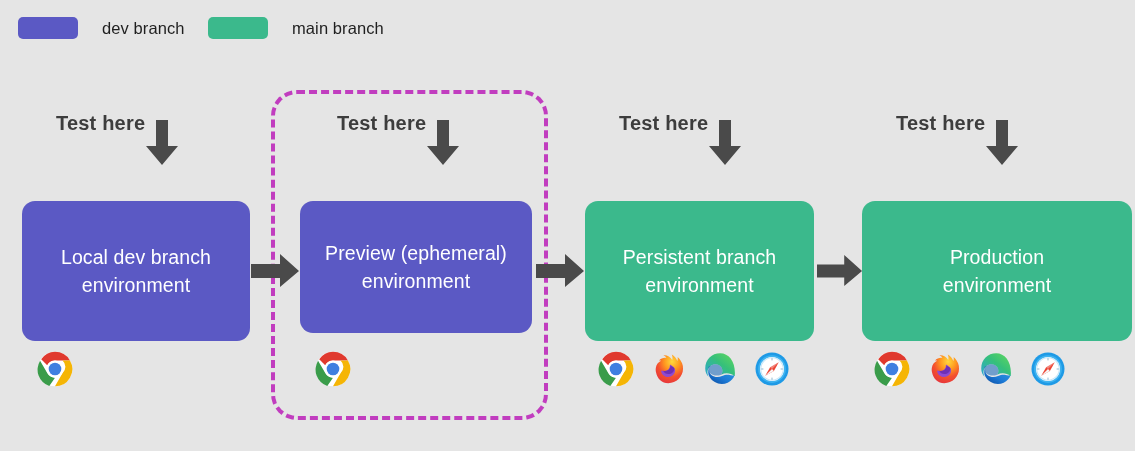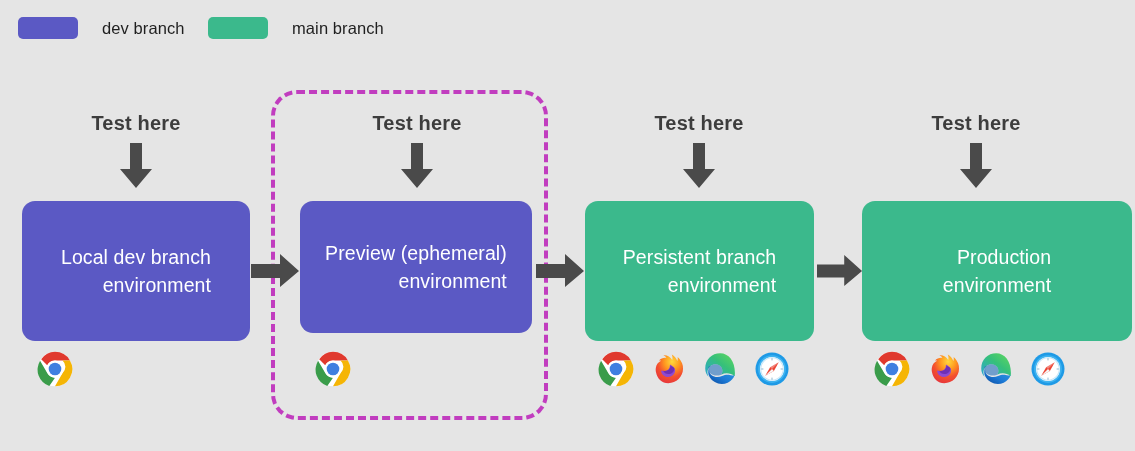--- a/index.html
+++ b/index.html
@@ -37,35 +37,35 @@
     letter-spacing: 0.1px;
   }
 
   
   .stage-box {
     position: absolute;
     border-radius: 13px;
     display: flex;
     align-items: center;
     justify-content: center;
-    text-align: right;
+    text-align: center;
     color: #ffffff;
     font-size: 19.5px;
     line-height: 1.45;
     padding: 0 14px;
     box-sizing: border-box;
     letter-spacing: 0.1px;
   }
 
   
   .test-here {
     position: absolute;
     display: flex;
-    flex-direction: column;
-    align-items: center;
+    flex-direction: row;
+    align-items: flex-start;
     width: 160px;
   }
   .test-here-label {
     font-size: 20px;
     font-weight: bold;
     color: #3d3d3d;
     white-space: nowrap;
     letter-spacing: 0.2px;
   }
   .down-arrow {

